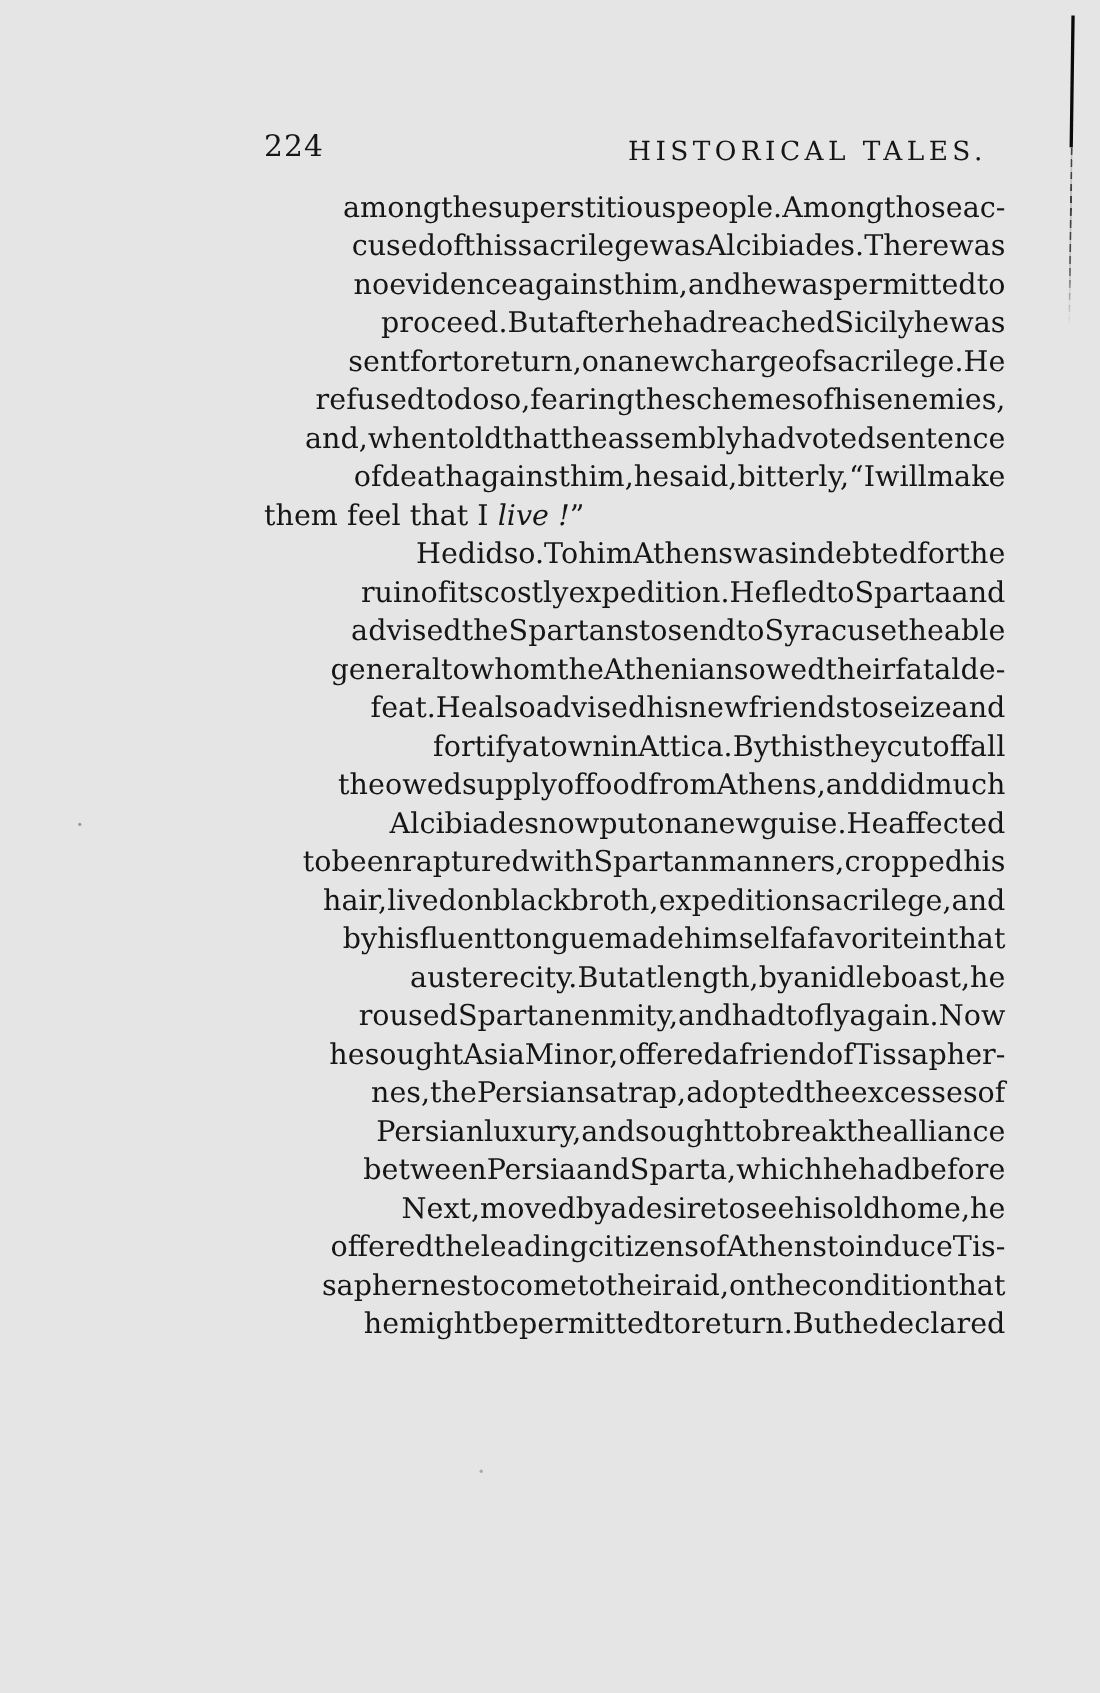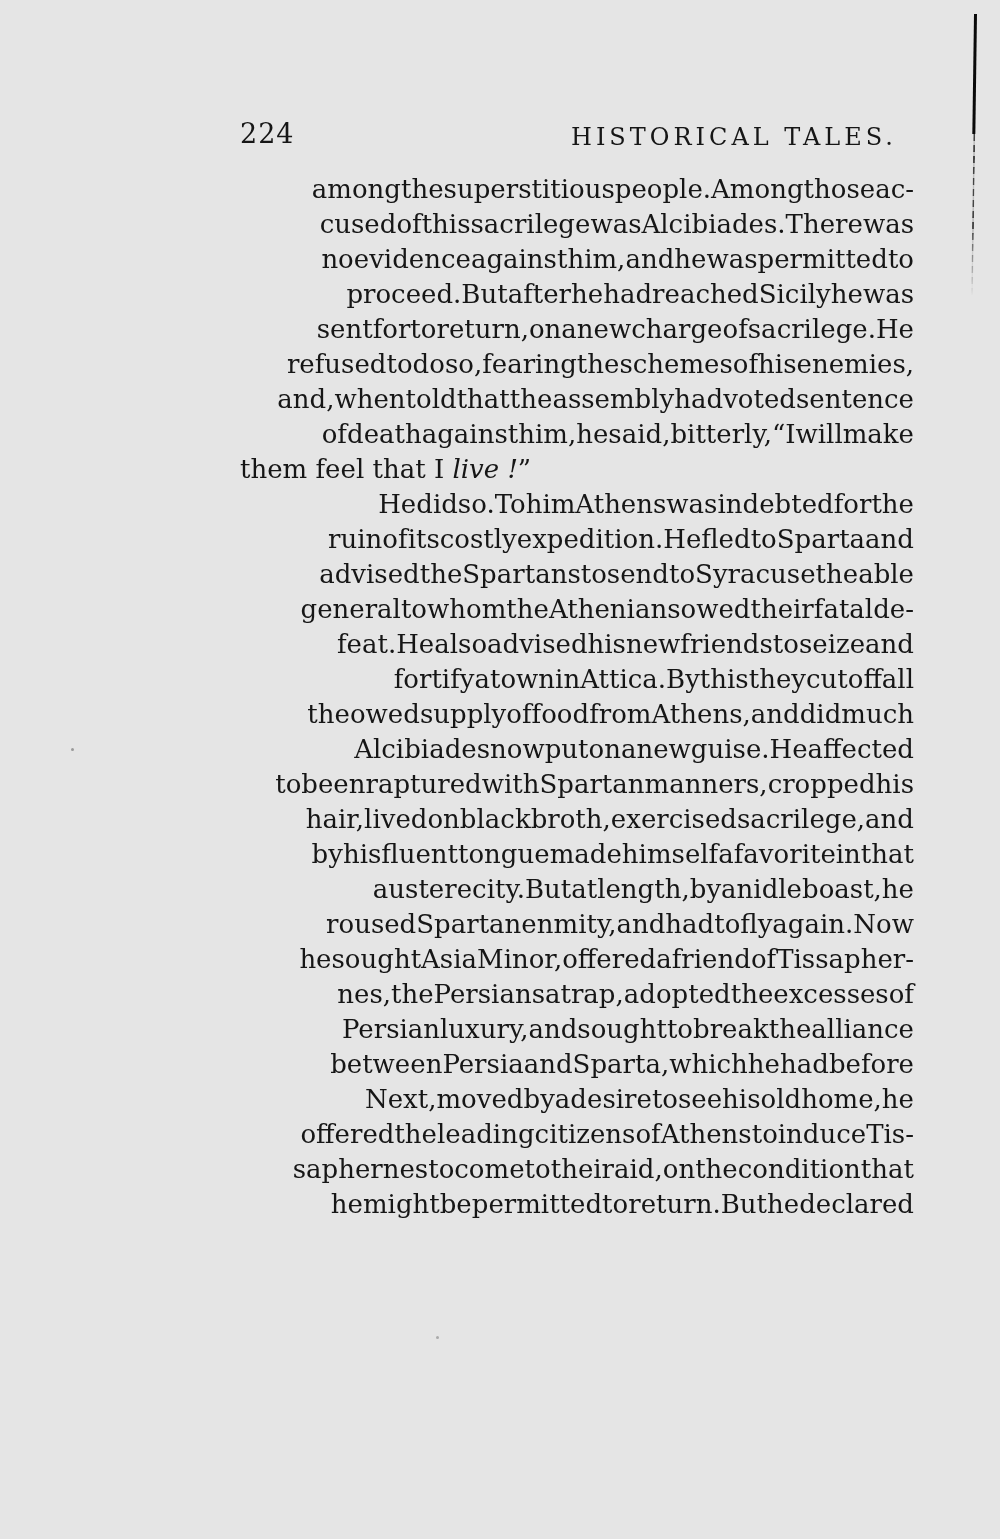--- a/index.html
+++ b/index.html
@@ -276,21 +276,21 @@
           <span>manners,</span>
           <span>cropped</span>
           <span>his</span>
         </div>
         <div class="line just">
           <span>hair,</span>
           <span>lived</span>
           <span>on</span>
           <span>black</span>
           <span>broth,</span>
-          <span>exercised</span>
+          <span>expedition</span>
           <span>sacrilege,</span>
           <span>and</span>
         </div>
         <div class="line just">
           <span>by</span>
           <span>his</span>
           <span>fluent</span>
           <span>tongue</span>
           <span>made</span>
           <span>himself</span>

